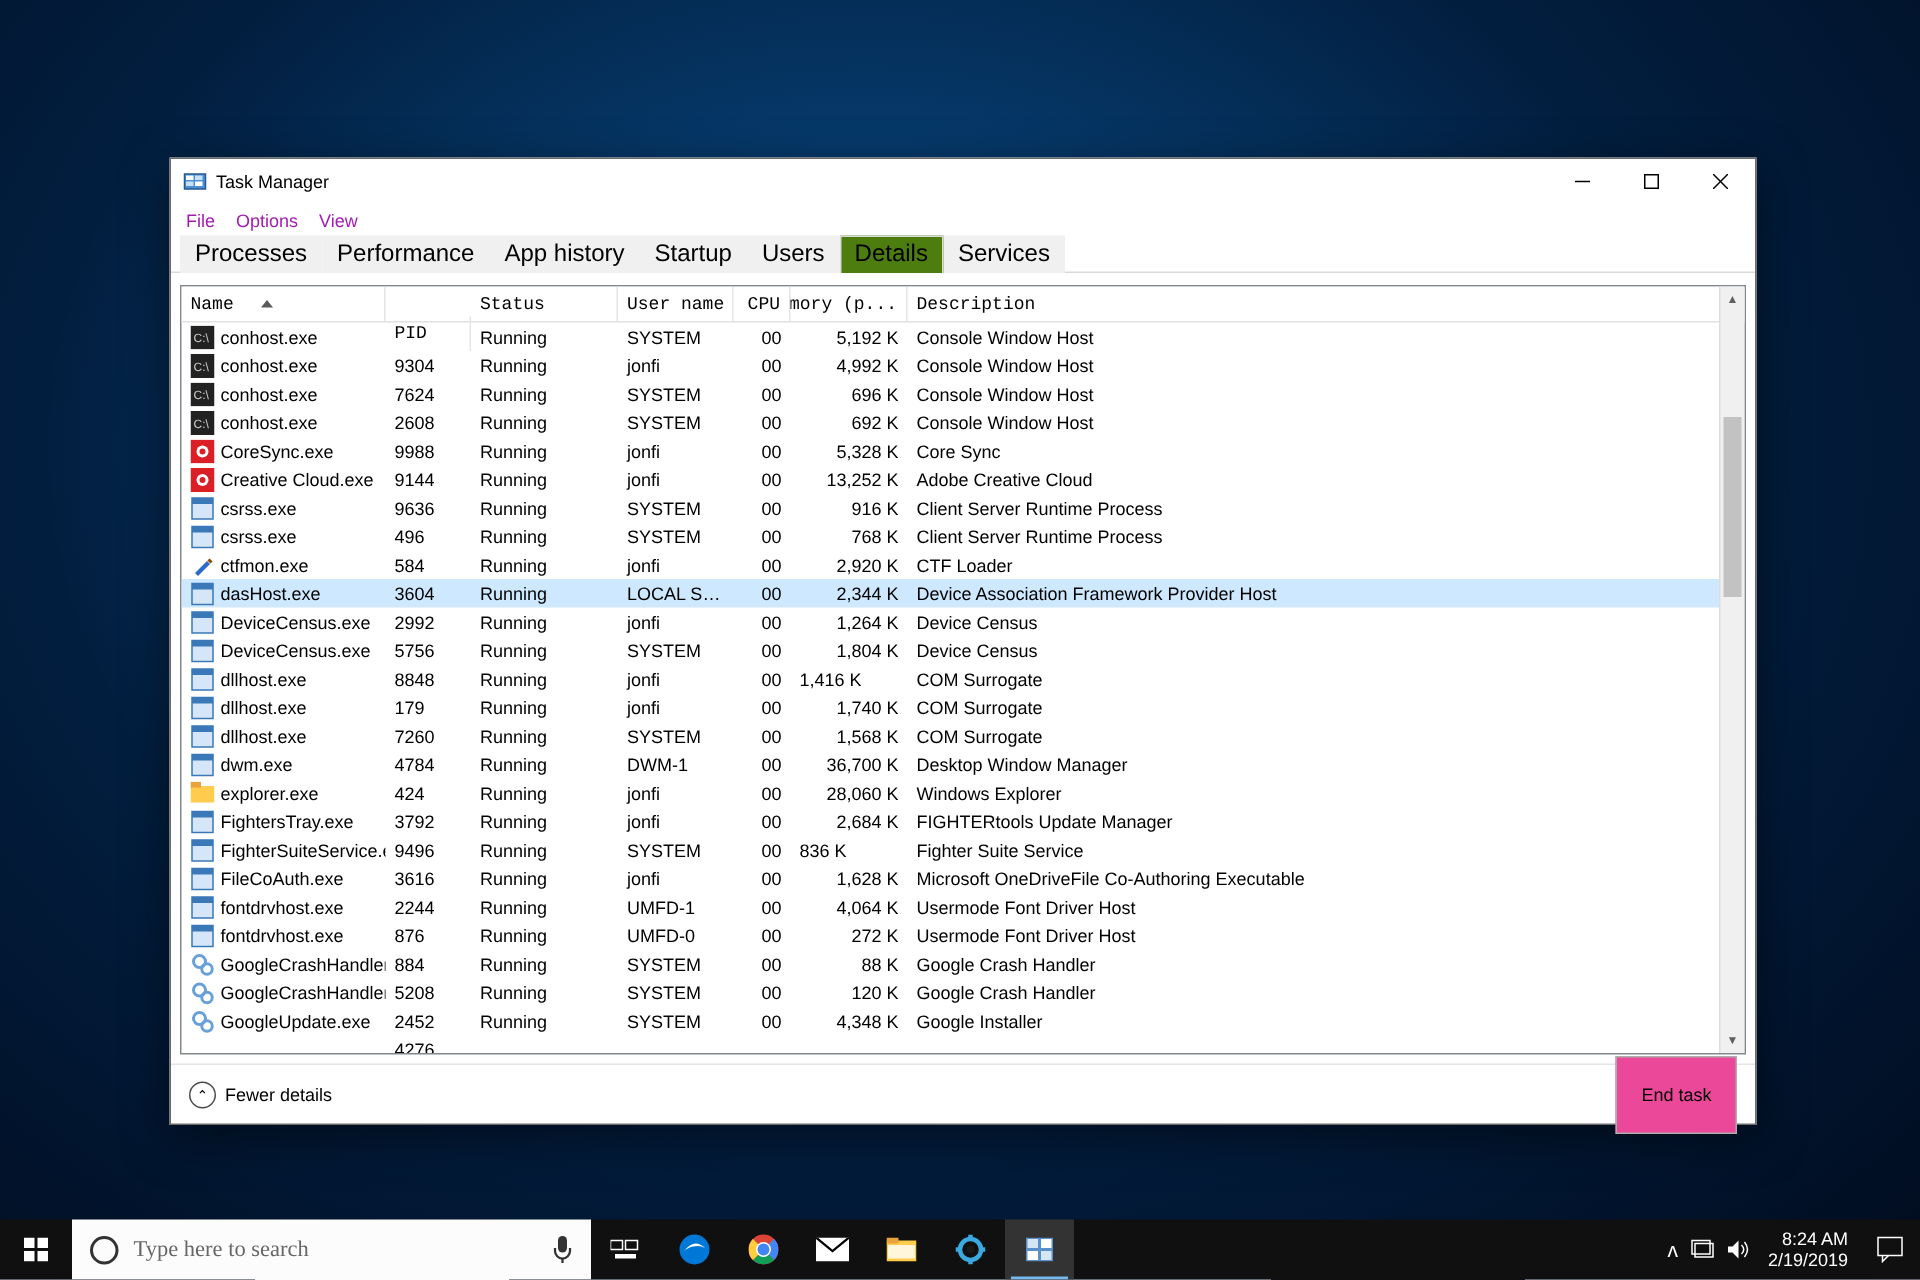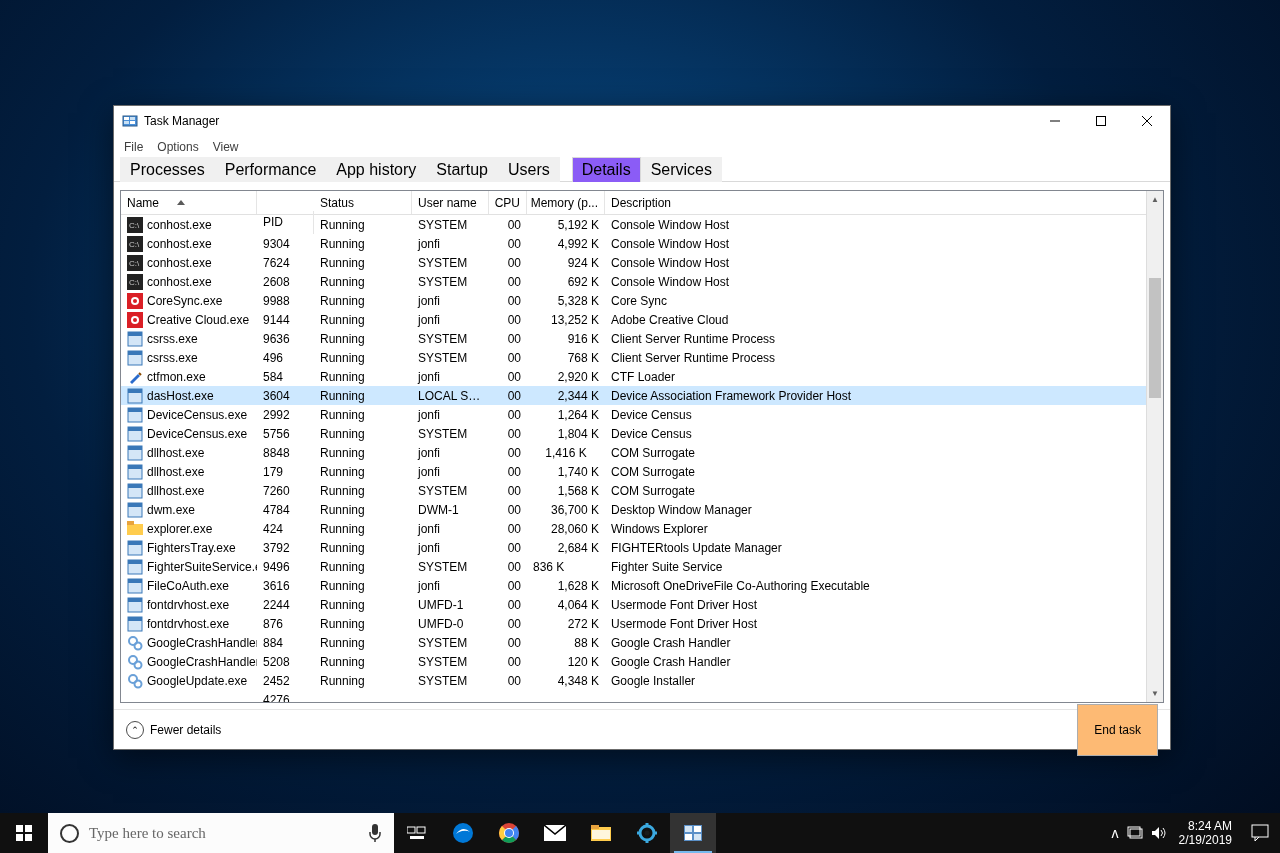--- a/index.html
+++ b/index.html
@@ -7,28 +7,28 @@
 
 
 .window { position: absolute; left: 113px; top: 105px; width: 1058px; height: 645px; background: #fff; border: 1px solid #6b6b6b; box-shadow: 0 8px 30px rgba(0,0,0,.5); display: flex; flex-direction: column; }
 .titlebar { height: 30px; display: flex; align-items: center; padding: 0 0 0 8px; font-size: 12px; color: #000; }
 .titlebar .icon { width: 16px; height: 16px; margin-right: 6px; display: flex; align-items: center; justify-content: center; }
 .titlebar .icon svg { width: 16px; height: 16px; }
 .titlebar .title { flex: 1; }
 .titlebar .winbtns { display: flex; height: 100%; }
 .titlebar .wbtn { width: 46px; display: flex; align-items: center; justify-content: center; font-size: 14px; }
 .titlebar .wbtn svg { width: 10px; height: 10px; }
-.menubar { height: 22px; display: flex; align-items: center; gap: 14px; padding: 0 10px; font-size: 12px; color: #404040; }
+.menubar { height: 22px; display: flex; align-items: center; gap: 14px; padding: 0 10px; font-size: 12px; color: #a21caf; }
 .tabbar { height: 24px; display: flex; align-items: flex-end; padding: 0 6px; border-bottom: 1px solid #d9d9d9; font-size: 16px; }
 .tab { padding: 3px 9px; border: 1px solid transparent; border-bottom: none; background: #f0f0f0; position: relative; top: 1px; cursor: default; }
-.tab.active { background: #8b5cf6; border-color: #d9d9d9; z-index: 2; margin-left: 12px; }
+.tab.active { background: #4d7c0f; border-color: #d9d9d9; z-index: 2; }
 
 .table-wrap { flex: 1; display: flex; flex-direction: column; border: 1px solid #828790; margin: 6px; margin-top: 8px; overflow: hidden; position: relative; }
 .header-row { display: flex; height: 24px; border-bottom: 1px solid #e1e1e1; background: #fff; font-size: 12px; align-items: center; }
-.hcell { padding: 0 6px; border-right: 1px solid #e5e5e5; height: 100%; display: flex; align-items: center; color: #000; white-space: nowrap; overflow: hidden; }
+.hcell { padding: 0 6px; border-right: 1px solid #e5e5e5; height: 100%; display: flex; align-items: center; color: #000; white-space: nowrap; overflow: hidden; font-family: Liberation Mono, monospace; }
 .hcell.sort::after { content: ""; display: inline-block; margin-left: 18px; border-left: 4px solid transparent; border-right: 4px solid transparent; border-bottom: 5px solid #5a5a5a; }
 .col-name { width: 136px; }
 .col-pid { width: 57px; margin-top: 39px; }
 .col-status { width: 98px; }
 .col-user { width: 77px; }
 .col-cpu { width: 38px; text-align: right; justify-content: flex-end; }
 .col-mem { width: 78px; text-align: right; justify-content: flex-end; }
 .col-desc { flex: 1; }
 .rows { flex: 1; overflow: hidden; position: relative; }
 .row { display: flex; height: 19px; align-items: center; font-size: 12px; color: #000; }
@@ -38,21 +38,21 @@
 .row-icon { width: 16px; height: 16px; flex-shrink: 0; display: inline-flex; align-items: center; justify-content: center; }
 
 .scrollbar-v { position: absolute; right: 0; top: 0; width: 17px; height: 100%; background: #f0f0f0; border-left: 1px solid #ddd; display: flex; flex-direction: column; align-items: center; }
 .scrollbar-v .arr { width: 100%; height: 17px; display: flex; align-items: center; justify-content: center; font-size: 8px; color: #606060; }
 .scrollbar-v .track { flex: 1; width: 100%; position: relative; }
 .scrollbar-v .thumb { position: absolute; left: 2px; right: 2px; background: #c2c2c2; }
 
 .footer { height: 40px; display: flex; align-items: center; justify-content: space-between; padding: 0 12px; border-top: 1px solid #e5e5e5; }
 .fewer { display: flex; align-items: center; gap: 6px; font-size: 12px; }
 .fewer .circ { width: 18px; height: 18px; border: 1px solid #4b4b4b; border-radius: 50%; display: flex; align-items: center; justify-content: center; font-size: 9px; }
-.endtask { padding: 18px 16px; font-size: 12px; border: 1px solid #adadad; background: #fdba74; }
+.endtask { padding: 18px 16px; font-size: 12px; border: 1px solid #adadad; background: #ec4899; }
 
 
 .taskbar { position: absolute; left: 0; right: 0; bottom: 0; height: 40px; background: #101010; display: flex; align-items: center; color: #fff; }
 .tb-start { width: 48px; height: 100%; display: flex; align-items: center; justify-content: center; }
 .tb-start svg { width: 16px; height: 16px; }
 .tb-search { width: 346px; height: 100%; background: #fcfcfc; display: flex; align-items: center; padding: 0 12px; gap: 10px; color: #666; font-size: 15px; }
 .tb-search .circ { width: 19px; height: 19px; border: 2px solid #333; border-radius: 50%; }
 .tb-search .txt { flex: 1; font-family: Liberation Serif, serif; }
 .tb-search .mic { width: 14px; height: 20px; }
 .tb-icons { display: flex; align-items: center; height: 100%; }
@@ -168,21 +168,21 @@
                 <rect width="16" height="16" fill="#222"></rect>
                 <text x="2" y="11" font-size="8" fill="#ccc" font-family="monospace">C:\</text>
               </svg>
             </span>
             <span>conhost.exe</span>
           </div>
           <div class="cell col-pid">2608</div>
           <div class="cell col-status">Running</div>
           <div class="cell col-user">SYSTEM</div>
           <div class="cell col-cpu" style="text-align:right">00</div>
-          <div class="cell col-mem" style="text-align:right">924 K</div>
+          <div class="cell col-mem" style="text-align:right">696 K</div>
           <div class="cell col-desc">Console Window Host</div>
         </div>
         <div class="row">
           <div class="cell col-name icon-cell">
             <span class="row-icon">
               <svg viewBox="0 0 16 16">
                 <rect width="16" height="16" fill="#222"></rect>
                 <text x="2" y="11" font-size="8" fill="#ccc" font-family="monospace">C:\</text>
               </svg>
             </span>
@@ -341,21 +341,21 @@
                 <rect x="1" y="1" width="14" height="14" fill="#d4e6f7" stroke="#3a78b8"></rect>
                 <rect x="1" y="1" width="14" height="4" fill="#3a78b8"></rect>
               </svg>
             </span>
             <span>dllhost.exe</span>
           </div>
           <div class="cell col-pid">179</div>
           <div class="cell col-status">Running</div>
           <div class="cell col-user">jonfi</div>
           <div class="cell col-cpu" style="text-align:right">00</div>
-          <div class="cell col-mem" style="text-align:center">1,416 K</div>
+          <div class="cell col-mem" style="text-align:left">1,416 K</div>
           <div class="cell col-desc">COM Surrogate</div>
         </div>
         <div class="row">
           <div class="cell col-name icon-cell">
             <span class="row-icon">
               <svg viewBox="0 0 16 16">
                 <rect x="1" y="1" width="14" height="14" fill="#d4e6f7" stroke="#3a78b8"></rect>
                 <rect x="1" y="1" width="14" height="4" fill="#3a78b8"></rect>
               </svg>
             </span>

